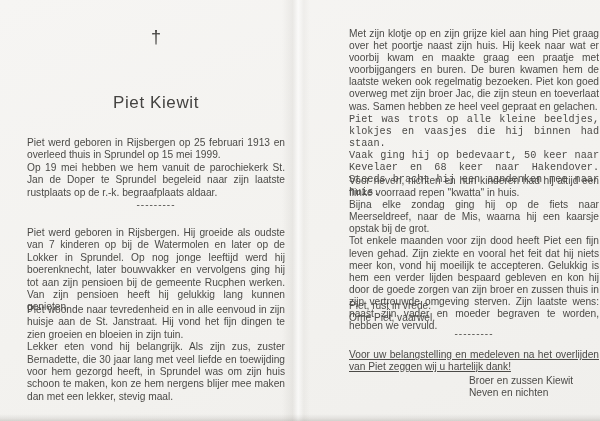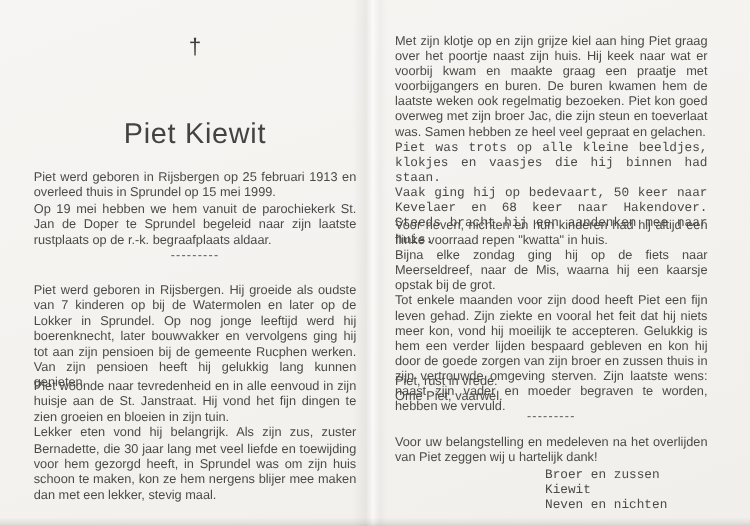--- a/index.html
+++ b/index.html
@@ -15,21 +15,21 @@
     width: 600px;
     height: 421px;
     background: linear-gradient(160deg, #f6f5f3 0%, #f3f2ef 55%, #f0efec 100%);
   }
   .page {
     position: absolute;
     top: 0;
     height: 100%;
   }
   .page-left  { left: 27px;  width: 258px; }
-  .page-right { left: 316px; width: 250px; }
+  .page-right { left: 349px; width: 250px; }
 
   .cross {
     position: absolute;
     top: 27px;
     left: 0;
     width: 100%;
     text-align: center;
     font-size: 18px;
     color: #3d3c3a;
   }
@@ -42,21 +42,21 @@
     font-size: 11.5px;
     letter-spacing: 0.2px;
     color: #4b4a47;
   }
   .title {
     position: absolute;
     top: 93px;
     left: 0;
     width: 100%;
     text-align: center;
-    font-size: 23px;
+    font-size: 17px;
     letter-spacing: 0.6px;
     color: #444341;
   }
   .body {
     position: absolute;
     left: 0;
     width: 100%;
     margin: 0;
     font-size: 10.2px;
     line-height: 12.4px;
@@ -79,22 +79,22 @@
   .p-l1 { top: 137px; }
   .d-l  { top: 199px; }
   .p-l2 { top: 227px; }
   .p-l3 { top: 304px; }
 
   .p-r1 { top: 28px; }
   .p-r2 { top: 114px; font-family: Liberation Mono, monospace; }
   .p-r3 { top: 175px; }
   .p-r4 { top: 300px; text-align: left; }
   .d-r  { top: 328px; }
-  .p-r5 { top: 349px; }
-  .signature { top: 375px; left: 120px; width: 130px; text-align: left; font-family: Liberation Mono, monospace; }
+  .p-r5 { top: 349px; text-decoration: underline; }
+  .signature { top: 375px; left: 120px; width: 130px; text-align: left; }
 
   .fold {
     position: absolute;
     top: 0;
     left: 282px;
     width: 28px;
     height: 100%;
     background: linear-gradient(to right,
       rgba(115,110,102,0) 0%,
       rgba(115,110,102,0.09) 38%,

